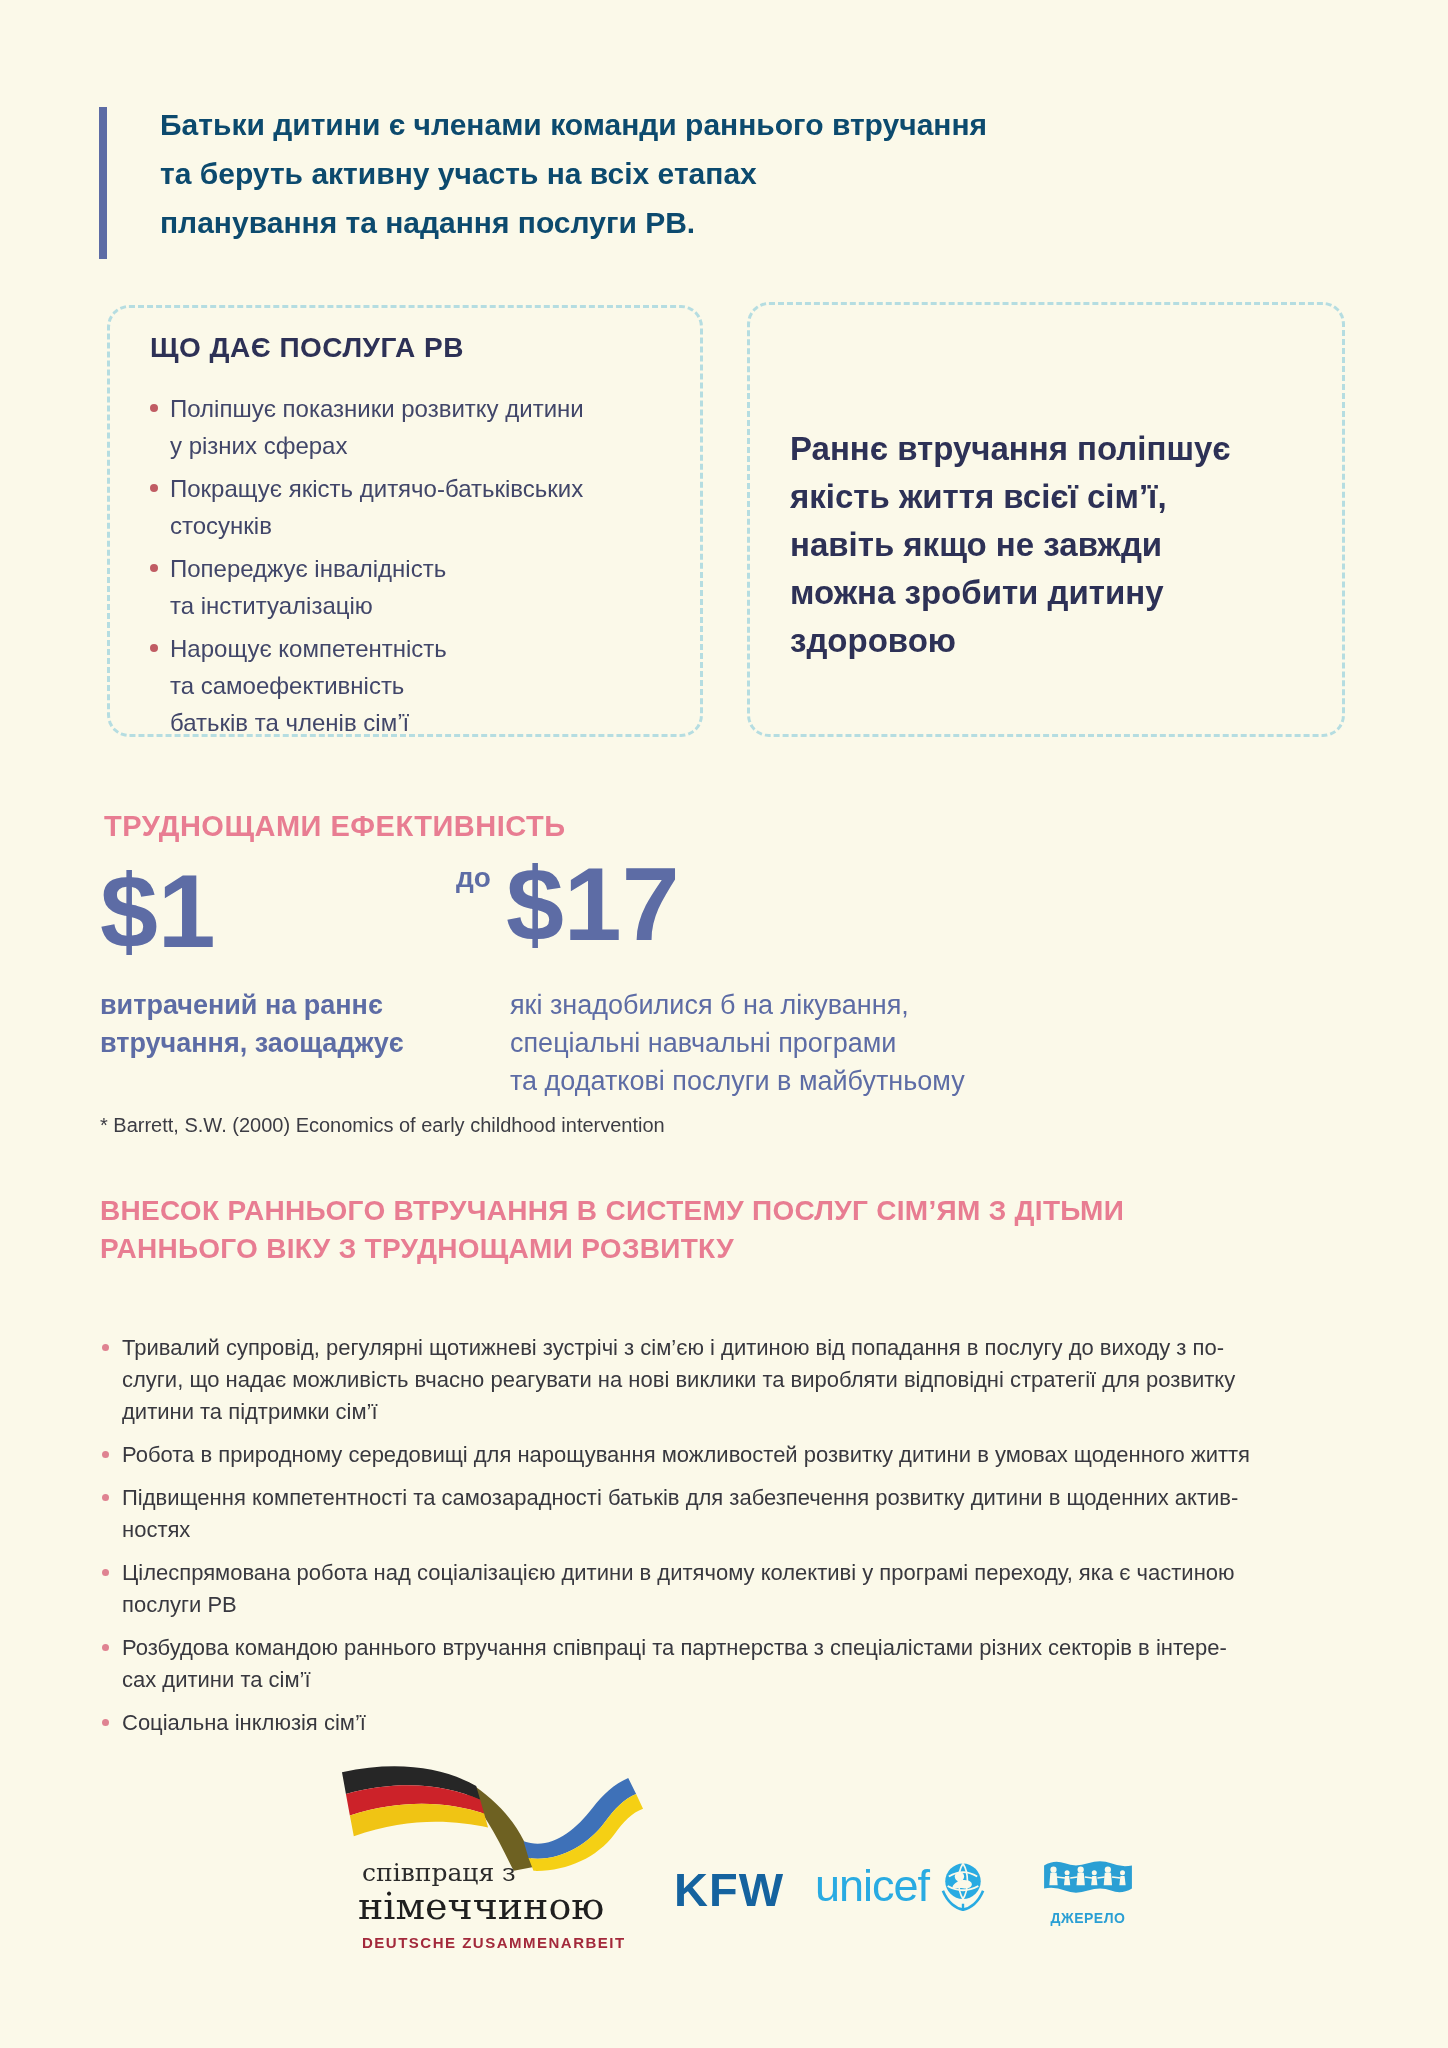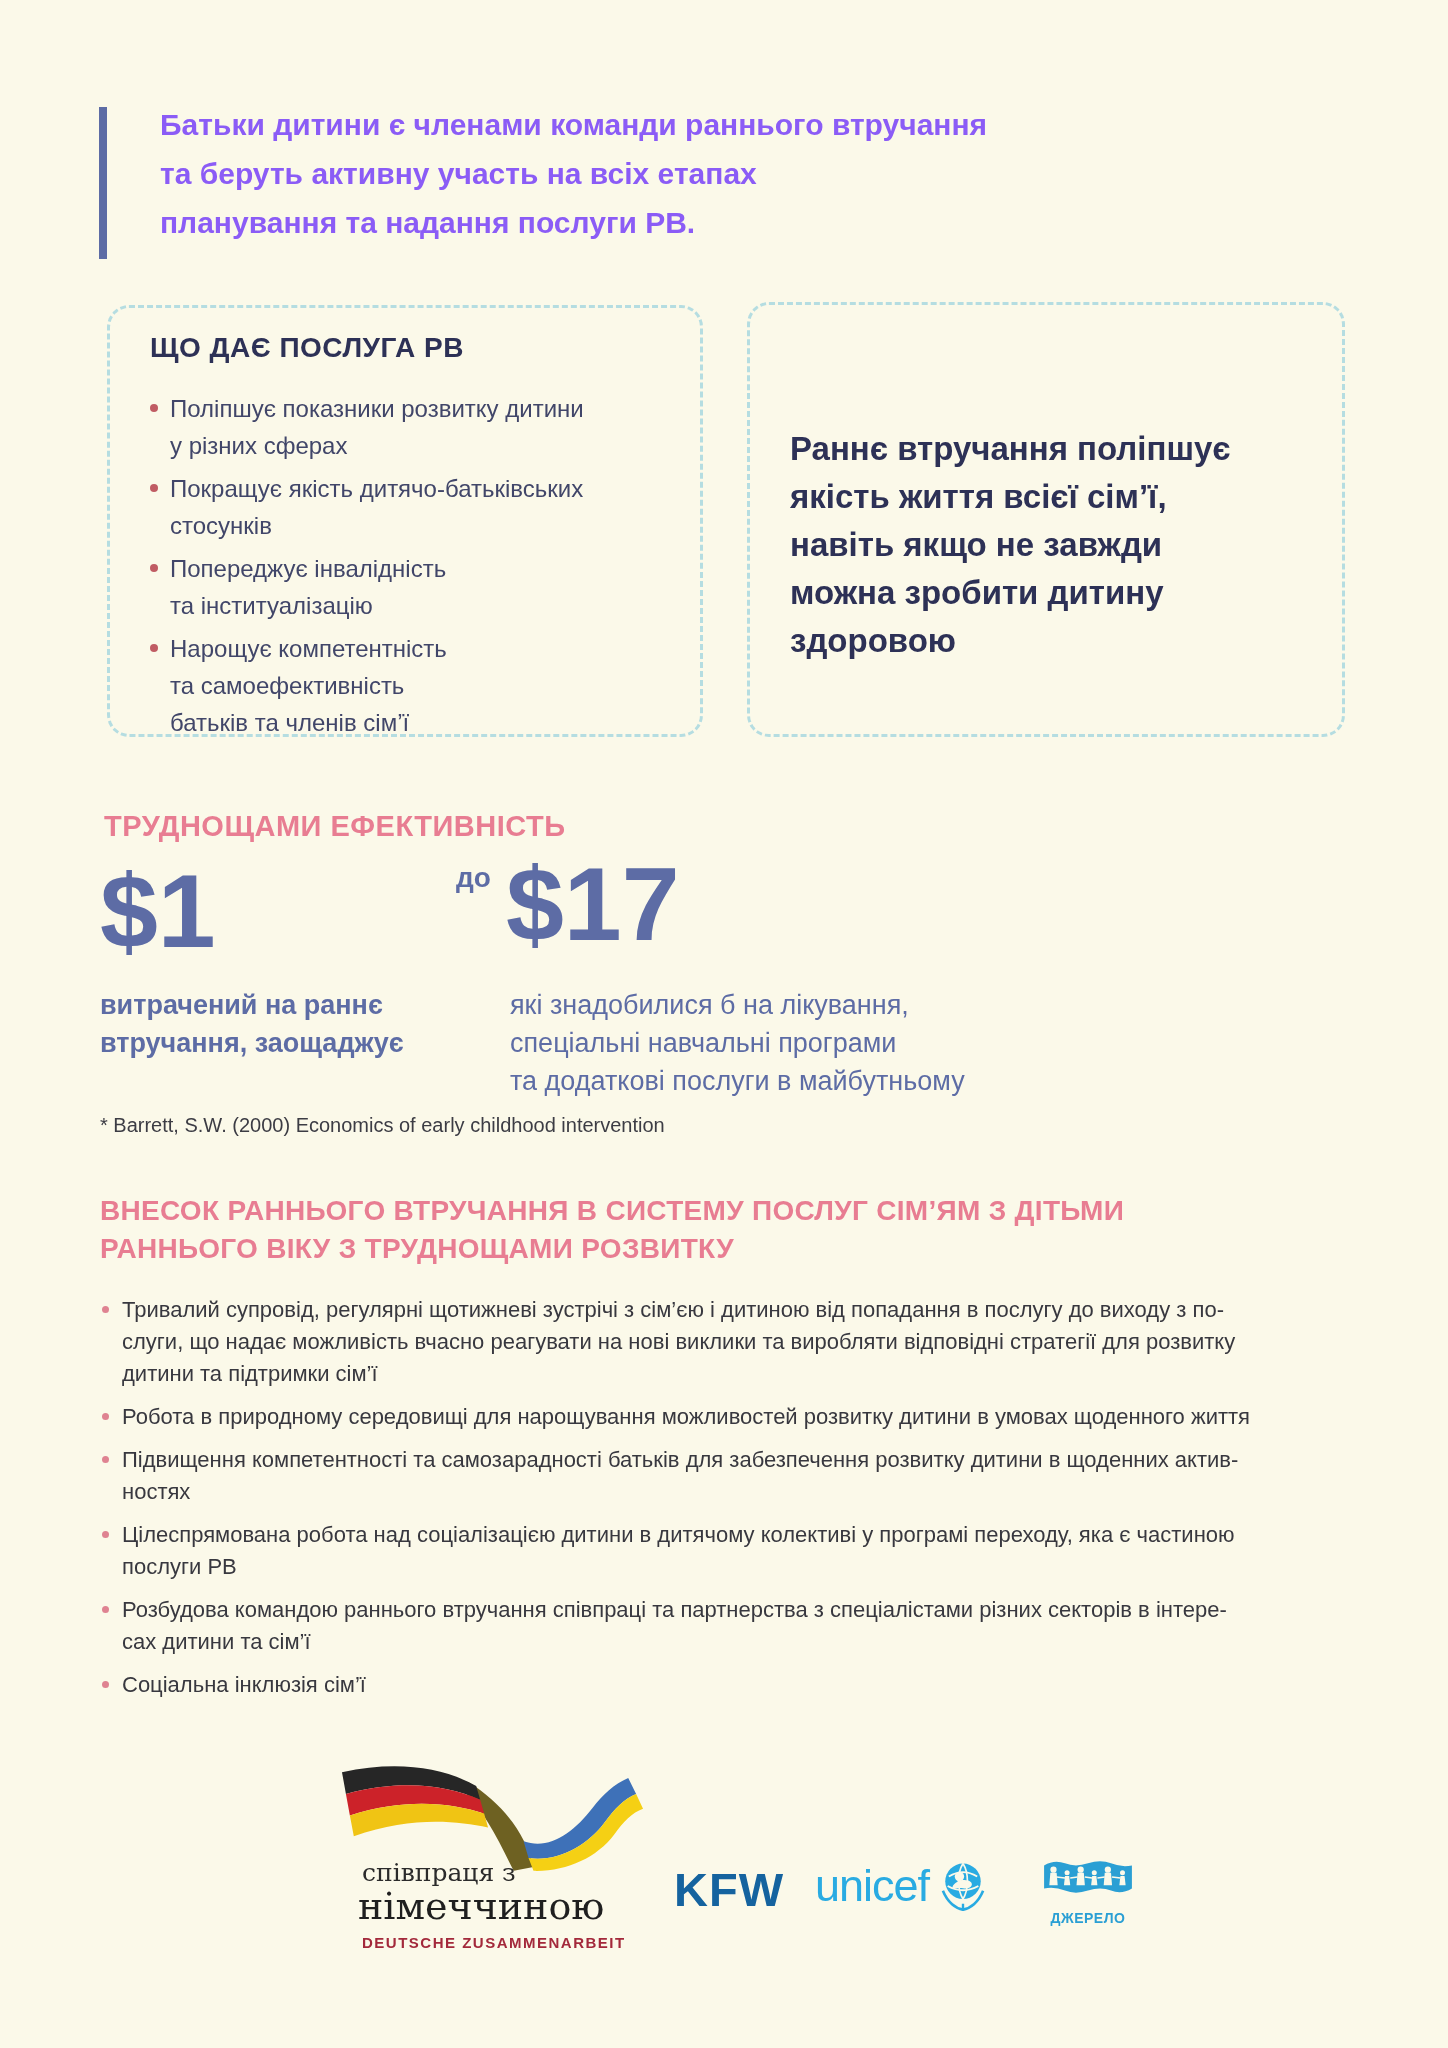--- a/index.html
+++ b/index.html
@@ -3,21 +3,21 @@
 <meta charset="utf-8">
 <style>
   html,body{margin:0;padding:0;}
   body{font-family:"Liberation Sans", sans-serif;}
   #page{position:relative;width:1448px;height:2048px;background:#fbf9e9;overflow:hidden;}
   .abs{position:absolute;}
   .pre{white-space:pre-line;}
 
   
   #quote-bar{left:99px;top:107px;width:8px;height:152px;background:#5d6ca5;}
-  #quote-text{left:160px;top:100px;width:1100px;font-size:30px;font-weight:700;line-height:49px;color:#8b5cf6;}
+  #quote-text{left:160px;top:100px;width:1100px;font-size:30px;font-weight:700;line-height:49px;color:#0c4a6e;}
 
   
   .dashed-box{border:3px dashed #b5dde1;border-radius:22px;box-sizing:border-box;}
   #benefits-box{left:107px;top:305px;width:596px;height:432px;}
   #highlight-box{left:747px;top:302px;width:598px;height:435px;}
   #benefits-title{left:150px;top:332px;font-size:28px;font-weight:800;color:#2d3156;letter-spacing:.5px;}
   #benefits-list{left:150px;top:390px;width:520px;}
   .b-item{position:relative;padding-left:20px;font-size:24px;line-height:37px;color:#414669;margin-bottom:6px;}
   .b-item .dot{position:absolute;left:0;top:14px;width:8px;height:8px;border-radius:50%;background:#c05c63;}
   #highlight-text{left:790px;top:425px;width:540px;font-size:33px;font-weight:800;line-height:48px;color:#2d3156;}
@@ -26,21 +26,21 @@
   #econ-title{left:104px;top:810px;font-size:29px;font-weight:800;color:#e87d92;letter-spacing:.5px;}
   #amount-spent{left:100px;top:852px;font-size:104px;font-weight:800;color:#5d6ca5;}
   #to-label{left:456px;top:862px;font-size:28px;font-weight:800;color:#5d6ca5;}
   #amount-saved{left:506px;top:845px;font-size:104px;font-weight:800;color:#5d6ca5;}
   #spent-caption{left:100px;top:986px;width:330px;font-size:27px;font-weight:700;line-height:38px;color:#5d6ca5;}
   #saved-caption{left:510px;top:986px;width:520px;font-size:27px;font-weight:400;line-height:38px;color:#5d6ca5;}
   #footnote{left:100px;top:1114px;font-size:20px;color:#3c3c44;}
 
   
   #contrib-title{left:100px;top:1192px;width:1200px;font-size:28px;font-weight:800;line-height:38px;color:#e87d92;letter-spacing:.3px;}
-  #contrib-list{left:100px;top:1294px;width:1252px;}
+  #contrib-list{left:100px;top:1332px;width:1252px;}
   .c-item{position:relative;padding-left:22px;font-size:22px;line-height:32px;color:#38383f;margin-bottom:11px;}
   .c-item .dot{position:absolute;left:2px;top:12px;width:7px;height:7px;border-radius:50%;background:#df8391;}
 
   
   #coop-flag{left:340px;top:1766px;width:306px;height:114px;}
   #coop-line1{left:362px;top:1858px;font-size:25px;color:#2b2b2b;font-family:"DejaVu Serif", serif;}
   #coop-line2{left:358px;top:1884px;font-size:38px;color:#1f1f1f;font-family:"DejaVu Serif", serif;}
   #coop-line3{left:362px;top:1934px;font-size:15px;font-weight:700;letter-spacing:1.5px;color:#a3293b;}
   #kfw-logo{left:674px;top:1862px;font-size:47px;font-weight:800;color:#15639f;letter-spacing:1px;}
   #unicef-wrap{left:815px;top:1858px;}

